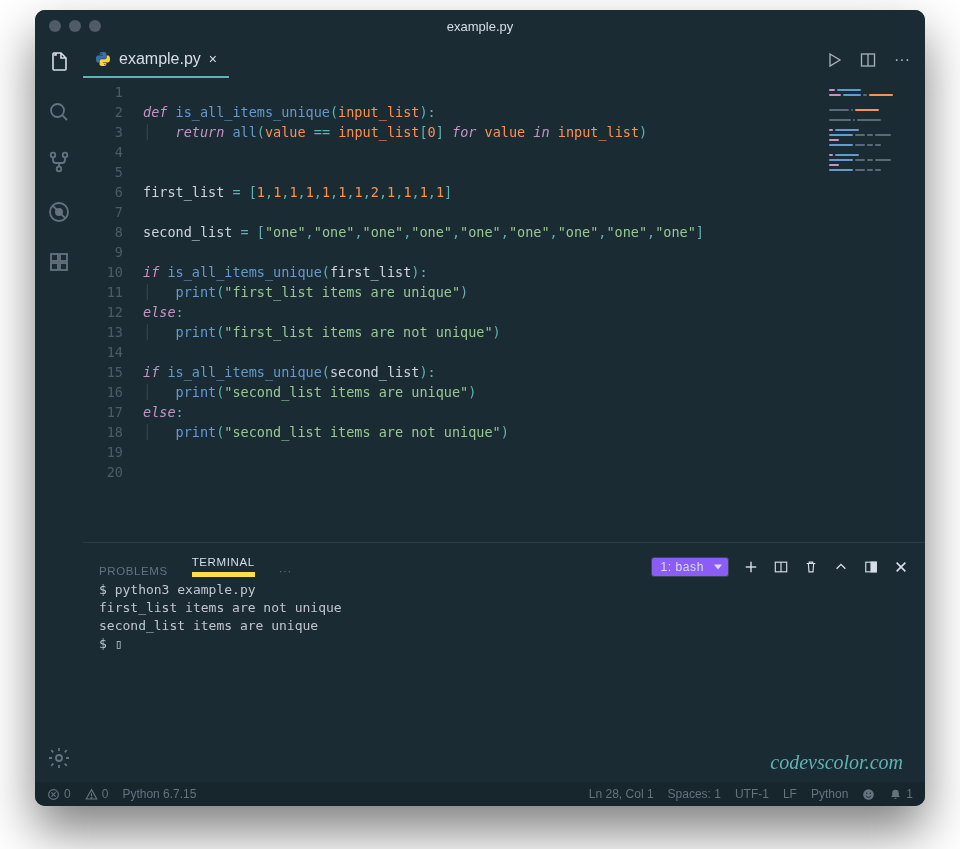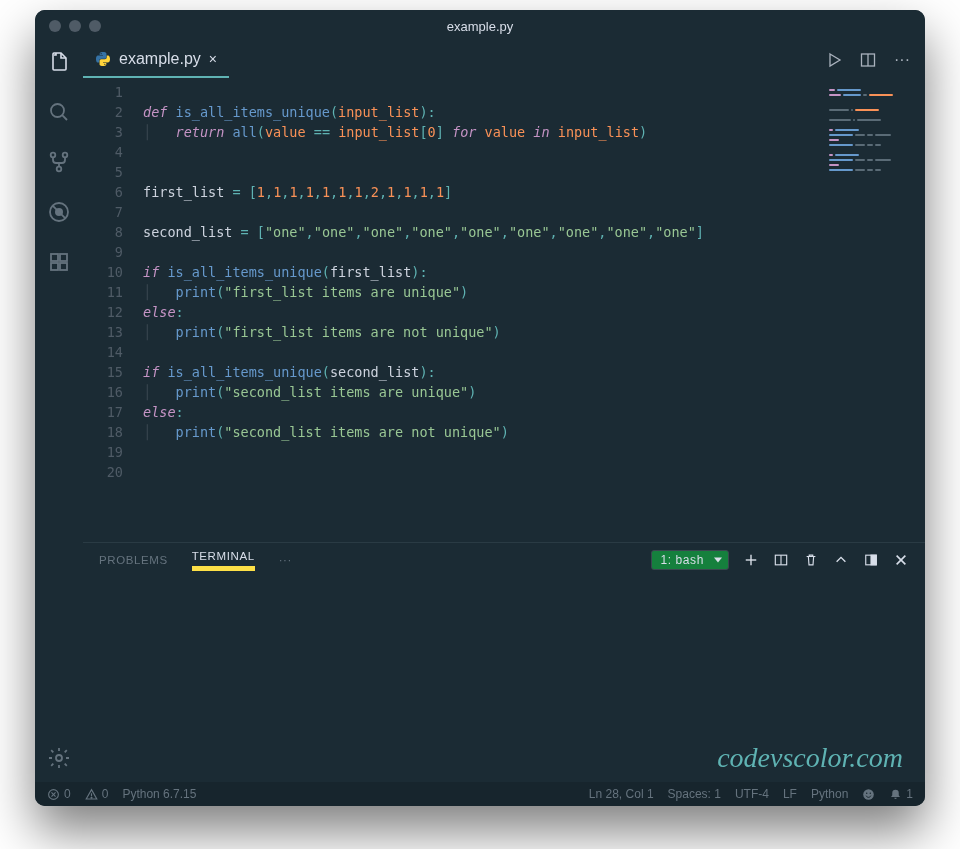--- a/index.html
+++ b/index.html
@@ -169,42 +169,42 @@
   .panel {
     border-top: 1px solid #2a3b44;
     display: flex;
     flex-direction: column;
     height: 240px;
     position: relative;
   }
   .panel-tabs {
     height: 34px;
     display: flex;
-    align-items: center;
+    align-items: flex-end;
     padding: 0 16px;
     gap: 24px;
     color: #65737e;
     font-size: 11.5px;
     letter-spacing: 0.6px;
   }
   .panel-tabs .ptab { cursor: pointer; }
   .panel-tabs .ptab.active {
     color: #d8dee9;
     border-bottom: 5px solid #fde047;
     padding-bottom: 4px;
   }
   .panel-actions {
     margin-left: auto;
     display: flex;
     align-items: center;
     gap: 14px;
     color: #d8dee9;
   }
   .panel-actions .sel {
-    background: #15803d;
+    background: #8b5cf6;
     border: 1px solid #3a4750;
     color: #d8dee9;
     font-size: 12px;
     padding: 2px 24px 2px 8px;
     border-radius: 3px;
     position: relative;
     cursor: pointer;
   }
   .panel-actions .sel::after {
     content: "";
@@ -225,21 +225,21 @@
     color: #c0c5ce;
     white-space: pre;
     flex: 1;
   }
   .watermark {
     position: absolute;
     right: 22px;
     bottom: 8px;
     color: #5fb3b3;
     font-family: "Brush Script MT", "Comic Sans MS", cursive;
-    font-size: 28px;
+    font-size: 20px;
     font-style: italic;
   }
   .statusbar {
     height: 24px;
     background: #17252d;
     color: #65737e;
     display: flex;
     align-items: center;
     font-size: 12px;
     padding: 0 12px;
@@ -490,20 +490,24 @@
                 </svg>
               </div>
             <div class="picon">
                 <svg viewBox="0 0 16 16" stroke="currentColor" stroke-width="1.8">
                   <line x1="3" y1="3" x2="13" y2="13"></line>
                   <line x1="13" y1="3" x2="3" y2="13"></line>
                 </svg>
               </div>
           </div>
         </div>
+        <div class="terminal-output"><span>$ python3 example.py</span>
+<span>first_list items are not unique</span>
+<span>second_list items are unique</span>
+<span>$ ▯</span></div>
         <div class="watermark">codevscolor.com</div>
       </div>
     </div>
   </div>
 
   <div class="statusbar">
     <div class="sitem">
       <svg viewBox="0 0 16 16" fill="none" stroke="currentColor" stroke-width="1.4">
           <circle cx="8" cy="8" r="6"></circle>
           <line x1="5.5" y1="5.5" x2="10.5" y2="10.5"></line>
@@ -516,21 +520,21 @@
           <path d="M8 2l6.5 11.5h-13z"></path>
           <line x1="8" y1="6.5" x2="8" y2="10"></line>
           <circle cx="8" cy="12" r="0.6" fill="currentColor"></circle>
         </svg>
       <span>0</span>
     </div>
     <div class="sitem">Python 6.7.15</div>
     <div class="right">
       <div class="sitem">Ln 28, Col 1</div>
       <div class="sitem">Spaces: 1</div>
-      <div class="sitem">UTF-4</div>
+      <div class="sitem">UTF-1</div>
       <div class="sitem">LF</div>
       <div class="sitem">Python</div>
       <div class="sitem">
         <svg viewBox="0 0 16 16" fill="currentColor">
             <circle cx="8" cy="8" r="6.5"></circle>
             <circle cx="5.8" cy="6.5" r="0.9" fill="#17252d"></circle>
             <circle cx="10.2" cy="6.5" r="0.9" fill="#17252d"></circle>
             <path d="M5 9.5c.8 1.4 2 2 3 2s2.2-.6 3-2" stroke="#17252d" stroke-width="1.2" fill="none"></path>
           </svg>
       </div>

